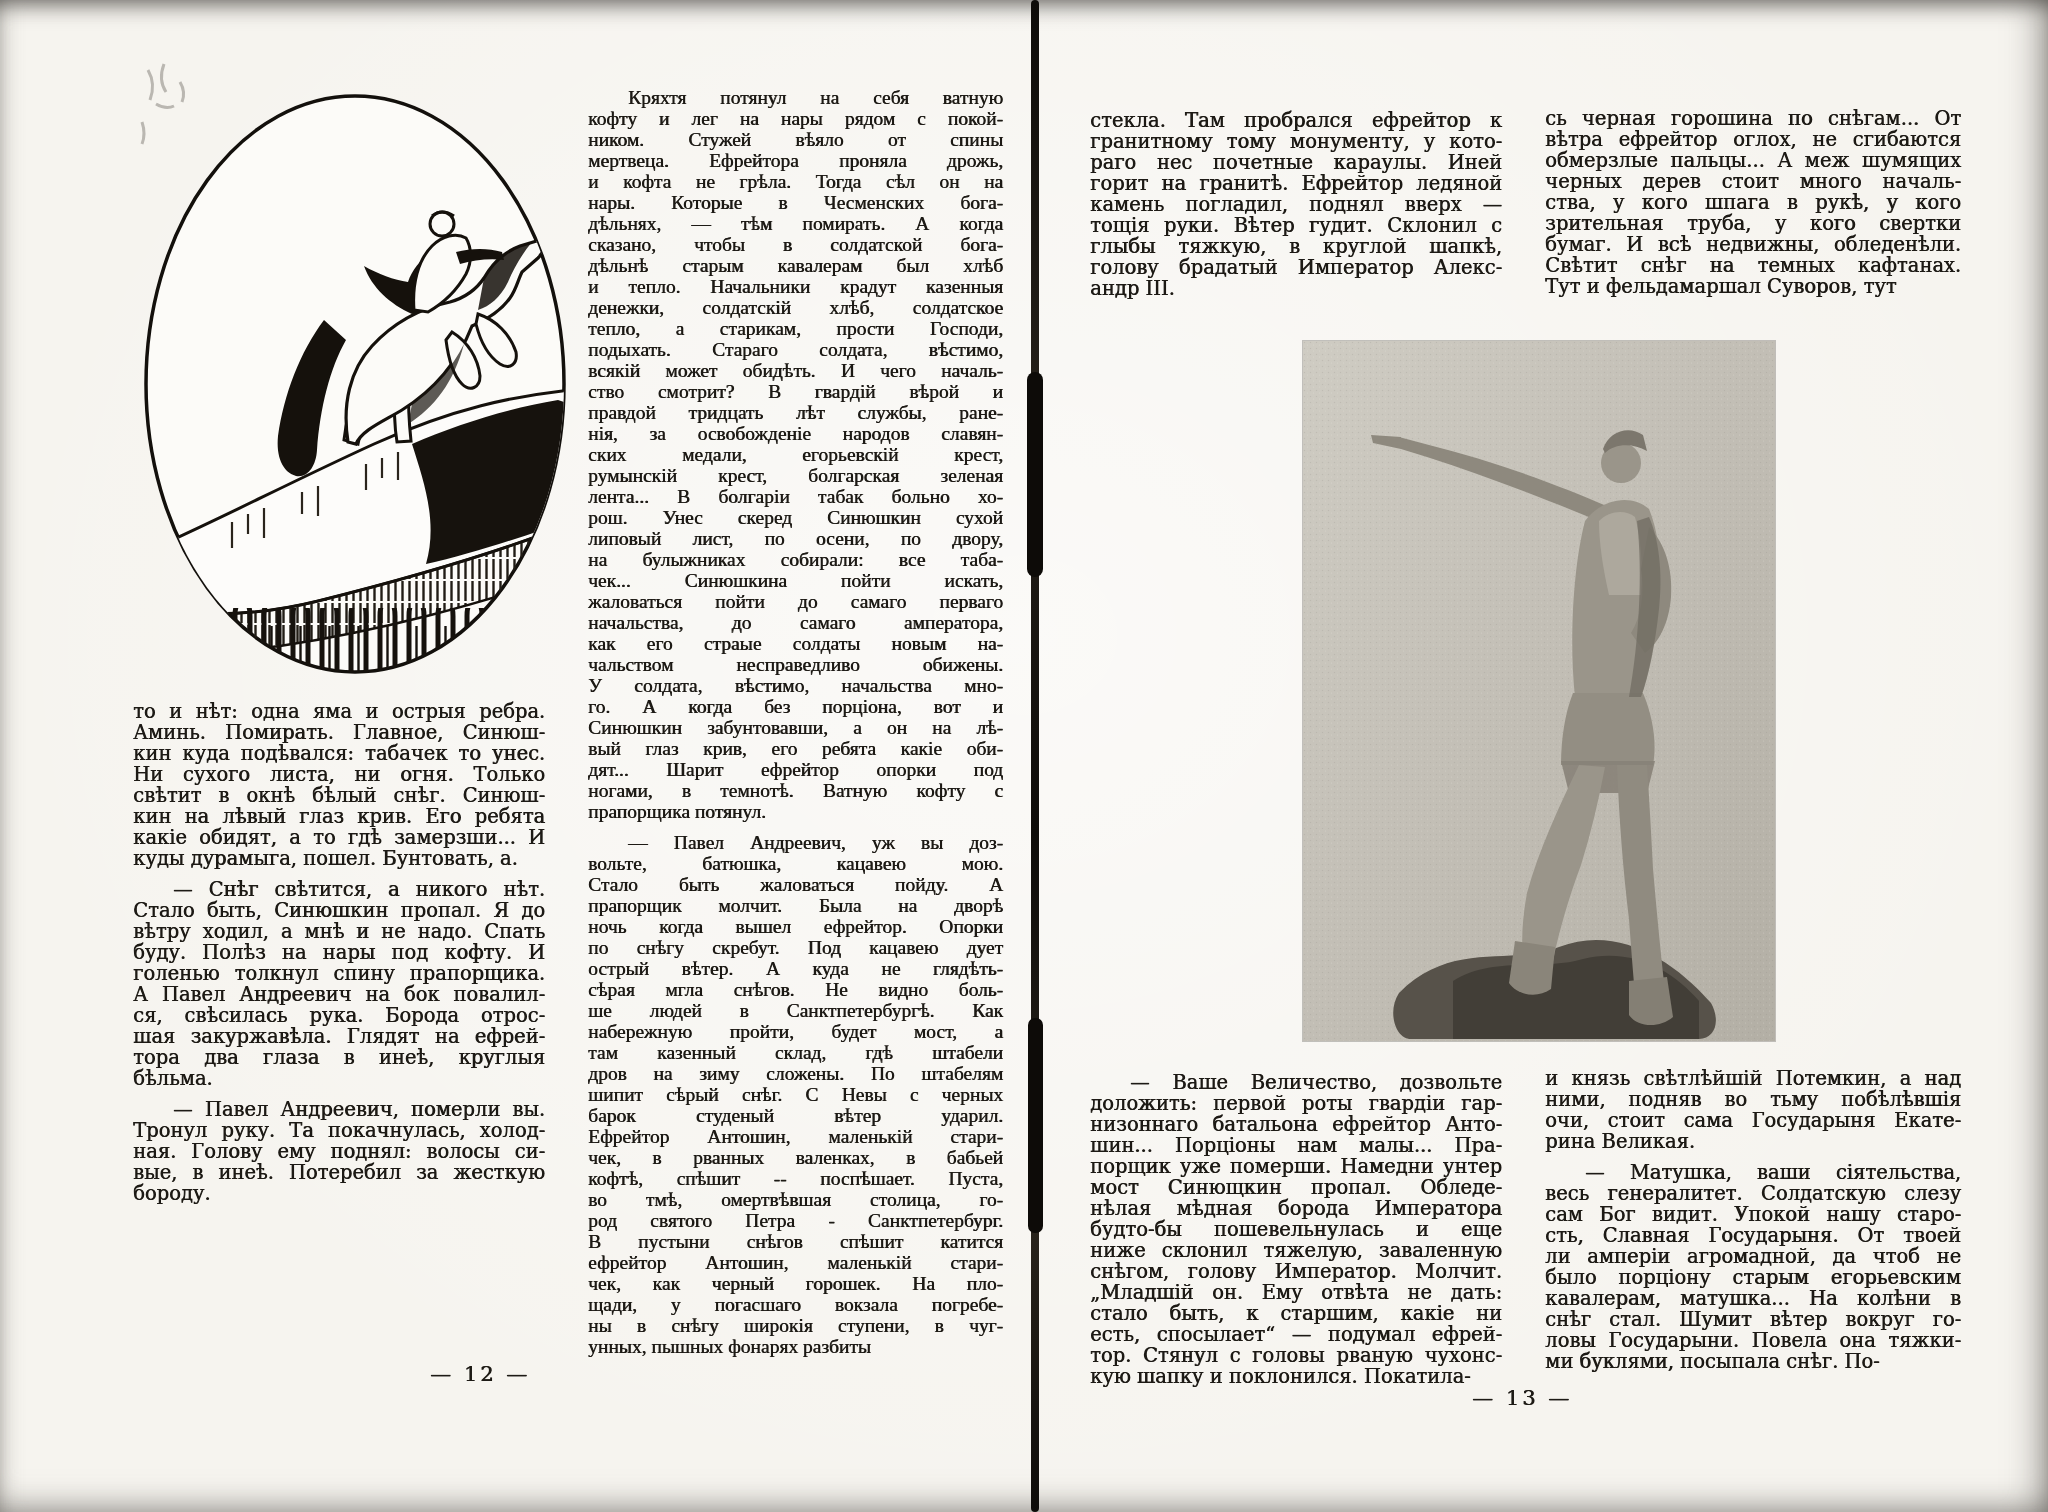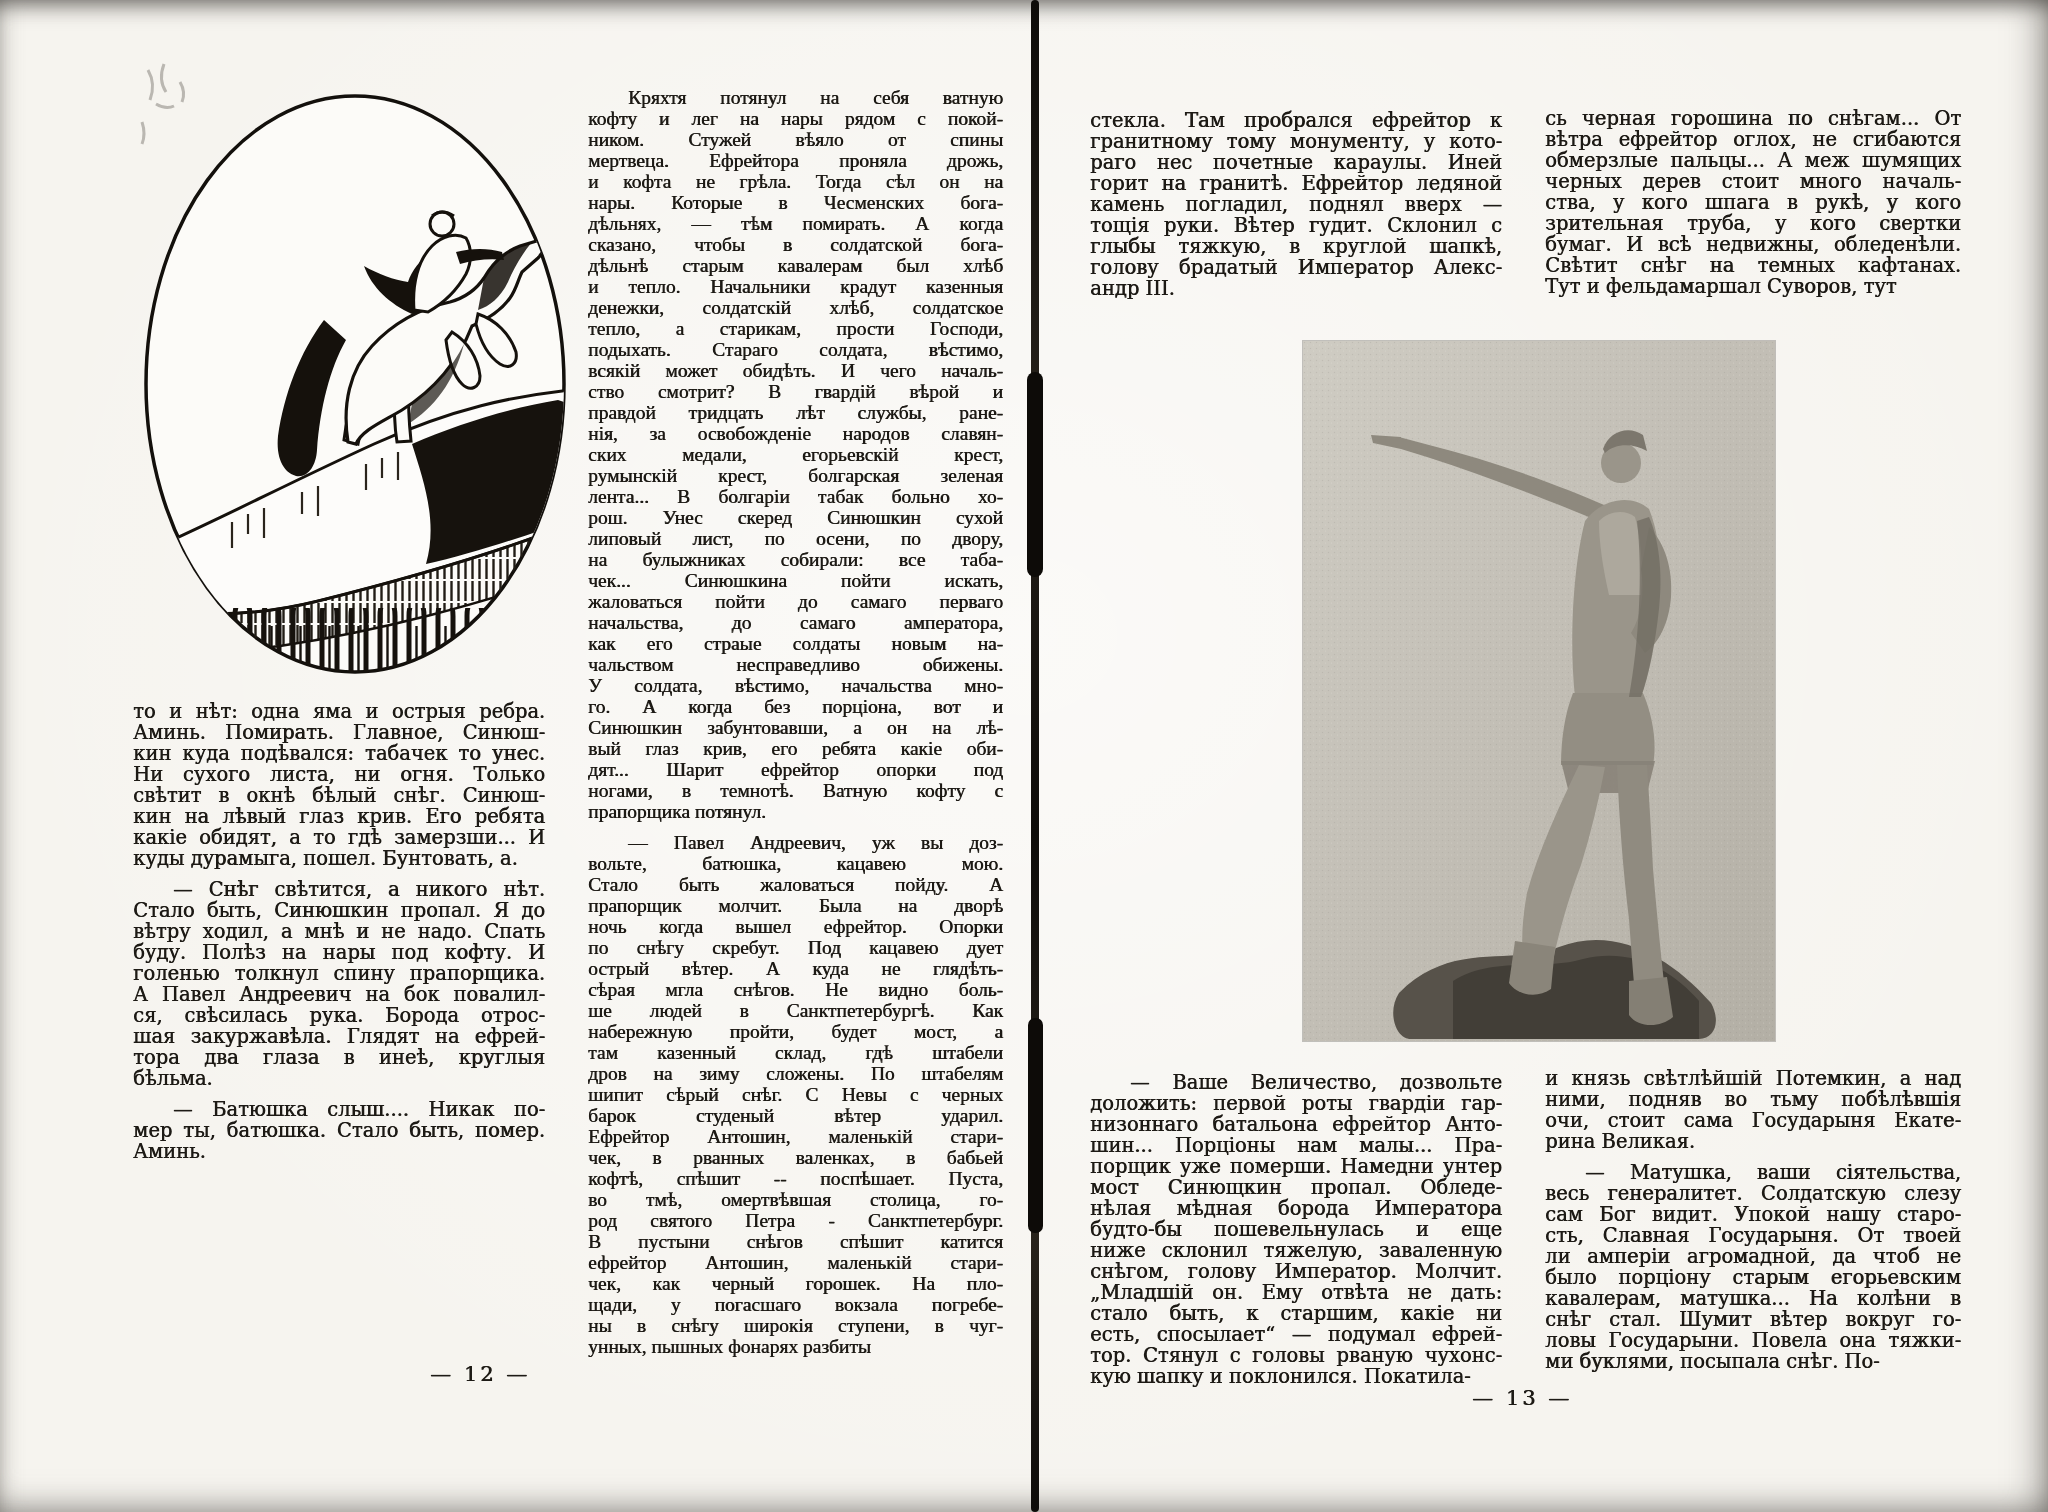--- a/index.html
+++ b/index.html
@@ -120,23 +120,25 @@
         <div class="tl">вѣтру ходил, а мнѣ и не надо. Спать</div>
         <div class="tl">буду. Полѣз на нары под кофту. И</div>
         <div class="tl">голенью толкнул спину прапорщика.</div>
         <div class="tl">А Павел Андреевич на бок повалил-</div>
         <div class="tl">ся, свѣсилась рука. Борода отрос-</div>
         <div class="tl">шая закуржавѣла. Глядят на ефрей-</div>
         <div class="tl">тора два глаза в инеѣ, круглыя</div>
         <div class="tl">бѣльма.</div>
       </div>
       <div class="para indent">
-        <div class="tl">— Батюшка слыш.... Никак по-</div>
-        <div class="tl">мер ты, батюшка. Стало быть, помер.</div>
-        <div class="tl">Аминь.</div>
+        <div class="tl">— Павел Андреевич, померли вы.</div>
+        <div class="tl">Тронул руку. Та покачнулась, холод-</div>
+        <div class="tl">ная. Голову ему поднял: волосы си-</div>
+        <div class="tl">вые, в инеѣ. Потеребил за жесткую</div>
+        <div class="tl">бороду.</div>
       </div>
     </div>
   <div class="col l2">
       <div class="para indent">
         <div class="tl">Кряхтя потянул на себя ватную</div>
         <div class="tl">кофту и лег на нары рядом с покой-</div>
         <div class="tl">ником. Стужей вѣяло от спины</div>
         <div class="tl">мертвеца. Ефрейтора проняла дрожь,</div>
         <div class="tl">и кофта не грѣла. Тогда сѣл он на</div>
         <div class="tl">нары. Которые в Чесменских бога-</div>

